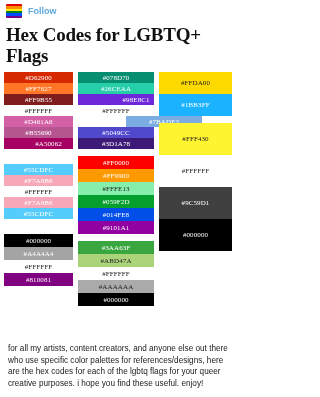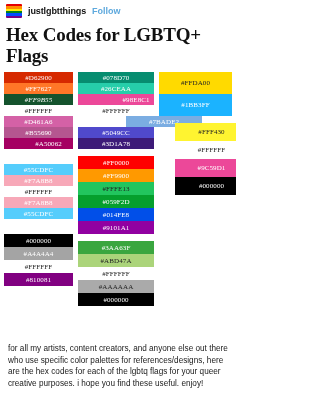--- a/index.html
+++ b/index.html
@@ -59,21 +59,21 @@
     width: 100%;
     display: flex; align-items: center; justify-content: center;
     font-family: "Liberation Serif", serif;
     font-size: 7px;
     letter-spacing: 0.1px;
     white-space: nowrap;
   }
   .h11 { height: 11px; }
   .h13 { height: 13px; }
   .h22 { height: 22px; }
-  .h18 { height: 18px; margin-left: 16px; }
+  .h18 { height: 32px; }
 
   
   .caption {
     position: absolute;
     left: 0; bottom: 0;
     width: 236px;
     padding: 6px 8px 8px 8px;
     font-size: 8.2px;
     line-height: 11.4px;
     color: #1a1a1a;
@@ -87,32 +87,31 @@
 
   <div class="post-head">
     <span class="avatar" id="avatar">
         <i style="background: rgb(229, 0, 0);"></i>
         <i style="background: rgb(255, 141, 0);"></i>
         <i style="background: rgb(255, 238, 0);"></i>
         <i style="background: rgb(2, 129, 33);"></i>
         <i style="background: rgb(0, 76, 255);"></i>
         <i style="background: rgb(119, 0, 136);"></i>
       </span>
-    <span class="blog-name">justlgbtthings</span>
     <span class="follow-link">Follow</span>
   </div>
 
   <h1 class="post-title">Hex Codes for LGBTQ+ Flags</h1>
 
   <div class="columns" id="columns">
       <div class="col col-1">
         <div class="flag">
           <div class="stripe h11" style="background: rgb(214, 41, 0); color: rgb(255, 255, 255);">#D62900</div>
           <div class="stripe h11" style="background: rgb(255, 118, 39); color: rgb(255, 255, 255);">#FF7627</div>
-          <div class="stripe h11" style="background: #14532d; color: rgb(255, 255, 255); font-style: italic;">#FF9B55</div>
+          <div class="stripe h11" style="background: #7f1d1d; color: rgb(255, 255, 255);">#FF9B55</div>
           <div class="stripe h11" style="background: rgb(255, 255, 255); color: rgb(34, 34, 34);">#FFFFFF</div>
           <div class="stripe h11" style="background: rgb(212, 97, 166); color: rgb(255, 255, 255);">#D461A6</div>
           <div class="stripe h11" style="background: rgb(181, 86, 144); color: rgb(255, 255, 255);">#B55690</div>
           <div class="stripe h11" style="background: rgb(165, 0, 98); color: rgb(255, 255, 255); padding-left: 20px;">#A50062</div>
         </div>
         <div class="flag">
           <div class="stripe h11" style="background: rgb(85, 205, 252); color: rgb(255, 255, 255);">#55CDFC</div>
           <div class="stripe h11" style="background: rgb(247, 168, 184); color: rgb(255, 255, 255);">#F7A8B8</div>
           <div class="stripe h11" style="background: rgb(255, 255, 255); color: rgb(34, 34, 34);">#FFFFFF</div>
           <div class="stripe h11" style="background: rgb(247, 168, 184); color: rgb(255, 255, 255);">#F7A8B8</div>
@@ -122,51 +121,51 @@
           <div class="stripe h13" style="background: rgb(0, 0, 0); color: rgb(255, 255, 255);">#000000</div>
           <div class="stripe h13" style="background: rgb(164, 164, 164); color: rgb(255, 255, 255);">#A4A4A4</div>
           <div class="stripe h13" style="background: rgb(255, 255, 255); color: rgb(34, 34, 34);">#FFFFFF</div>
           <div class="stripe h13" style="background: rgb(129, 0, 129); color: rgb(255, 255, 255);">#810081</div>
         </div>
       </div>
       <div class="col col-2">
         <div class="flag">
           <div class="stripe h11" style="background: rgb(7, 141, 112); color: rgb(255, 255, 255);">#078D70</div>
           <div class="stripe h11" style="background: rgb(38, 206, 170); color: rgb(255, 255, 255);">#26CEAA</div>
-          <div class="stripe h11" style="background: #ec4899; color: rgb(255, 255, 255); padding-left: 40px;">#98E8C1</div>
+          <div class="stripe h11" style="background: #6d28d9; color: rgb(255, 255, 255); padding-left: 40px;">#98E8C1</div>
           <div class="stripe h11" style="background: rgb(255, 255, 255); color: rgb(34, 34, 34);">#FFFFFF</div>
           <div class="stripe h11" style="background: rgb(123, 173, 226); color: rgb(255, 255, 255); margin-left: 48px;">#7BADE2</div>
           <div class="stripe h11" style="background: rgb(80, 73, 204); color: rgb(255, 255, 255);">#5049CC</div>
           <div class="stripe h11" style="background: rgb(61, 26, 120); color: rgb(255, 255, 255);">#3D1A78</div>
         </div>
         <div class="flag">
           <div class="stripe h13" style="background: rgb(255, 0, 0); color: rgb(255, 255, 255); text-align: center;">#FF0000</div>
           <div class="stripe h13" style="background: rgb(255, 153, 0); color: rgb(255, 255, 255);">#FF9900</div>
-          <div class="stripe h13" style="background: #22c55e; color: rgb(34, 34, 34);">#FFFE13</div>
+          <div class="stripe h13" style="background: #86efac; color: rgb(34, 34, 34);">#FFFE13</div>
           <div class="stripe h13" style="background: rgb(5, 159, 45); color: rgb(255, 255, 255);">#059F2D</div>
           <div class="stripe h13" style="background: rgb(1, 79, 232); color: rgb(255, 255, 255);">#014FE8</div>
           <div class="stripe h13" style="background: rgb(145, 1, 161); color: rgb(255, 255, 255);">#9101A1</div>
         </div>
         <div class="flag">
           <div class="stripe h13" style="background: rgb(58, 166, 63); color: rgb(255, 255, 255);">#3AA63F</div>
           <div class="stripe h13" style="background: rgb(171, 212, 122); color: rgb(34, 34, 34);">#ABD47A</div>
           <div class="stripe h13" style="background: rgb(255, 255, 255); color: rgb(34, 34, 34);">#FFFFFF</div>
           <div class="stripe h13" style="background: rgb(170, 170, 170); color: rgb(34, 34, 34);">#AAAAAA</div>
           <div class="stripe h13" style="background: rgb(0, 0, 0); color: rgb(255, 255, 255);">#000000</div>
         </div>
       </div>
       <div class="col col-3">
         <div class="flag">
           <div class="stripe h22" style="background: rgb(255, 218, 0); color: rgb(34, 34, 34);">#FFDA00</div>
           <div class="stripe h22" style="background: rgb(27, 179, 255); color: rgb(255, 255, 255);">#1BB3FF</div>
         </div>
         <div class="flag">
           <div class="stripe h18" style="background: rgb(255, 244, 48); color: rgb(34, 34, 34);">#FFF430</div>
           <div class="stripe h18" style="background: rgb(255, 255, 255); color: rgb(34, 34, 34);">#FFFFFF</div>
-          <div class="stripe h18" style="background: #ec4899; color: rgb(255, 255, 255);">#9C59D1</div>
+          <div class="stripe h18" style="background: #404040; color: rgb(255, 255, 255);">#9C59D1</div>
           <div class="stripe h18" style="background: rgb(0, 0, 0); color: rgb(255, 255, 255);">#000000</div>
         </div>
       </div>
     </div>
 
   <div class="caption">for all my artists, content creators, and anyone else out there who use specific color palettes for references/designs, here are the hex codes for each of the lgbtq flags for your queer creative purposes. i hope you find these useful. enjoy!</div>
 
 </div>
 
 </body></html>

